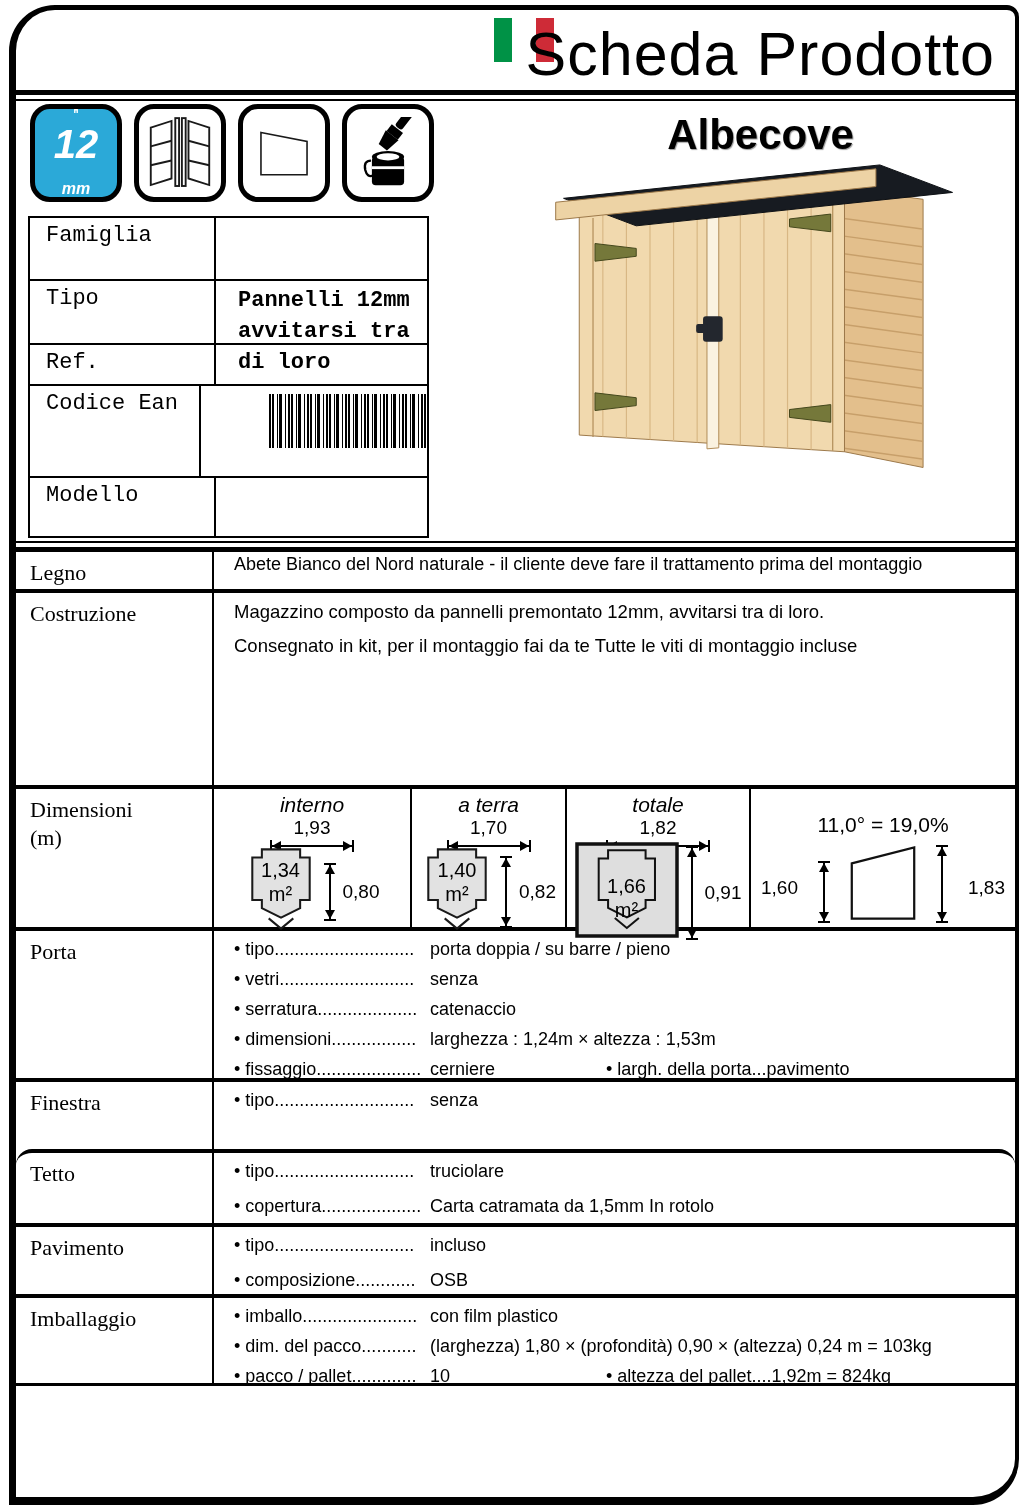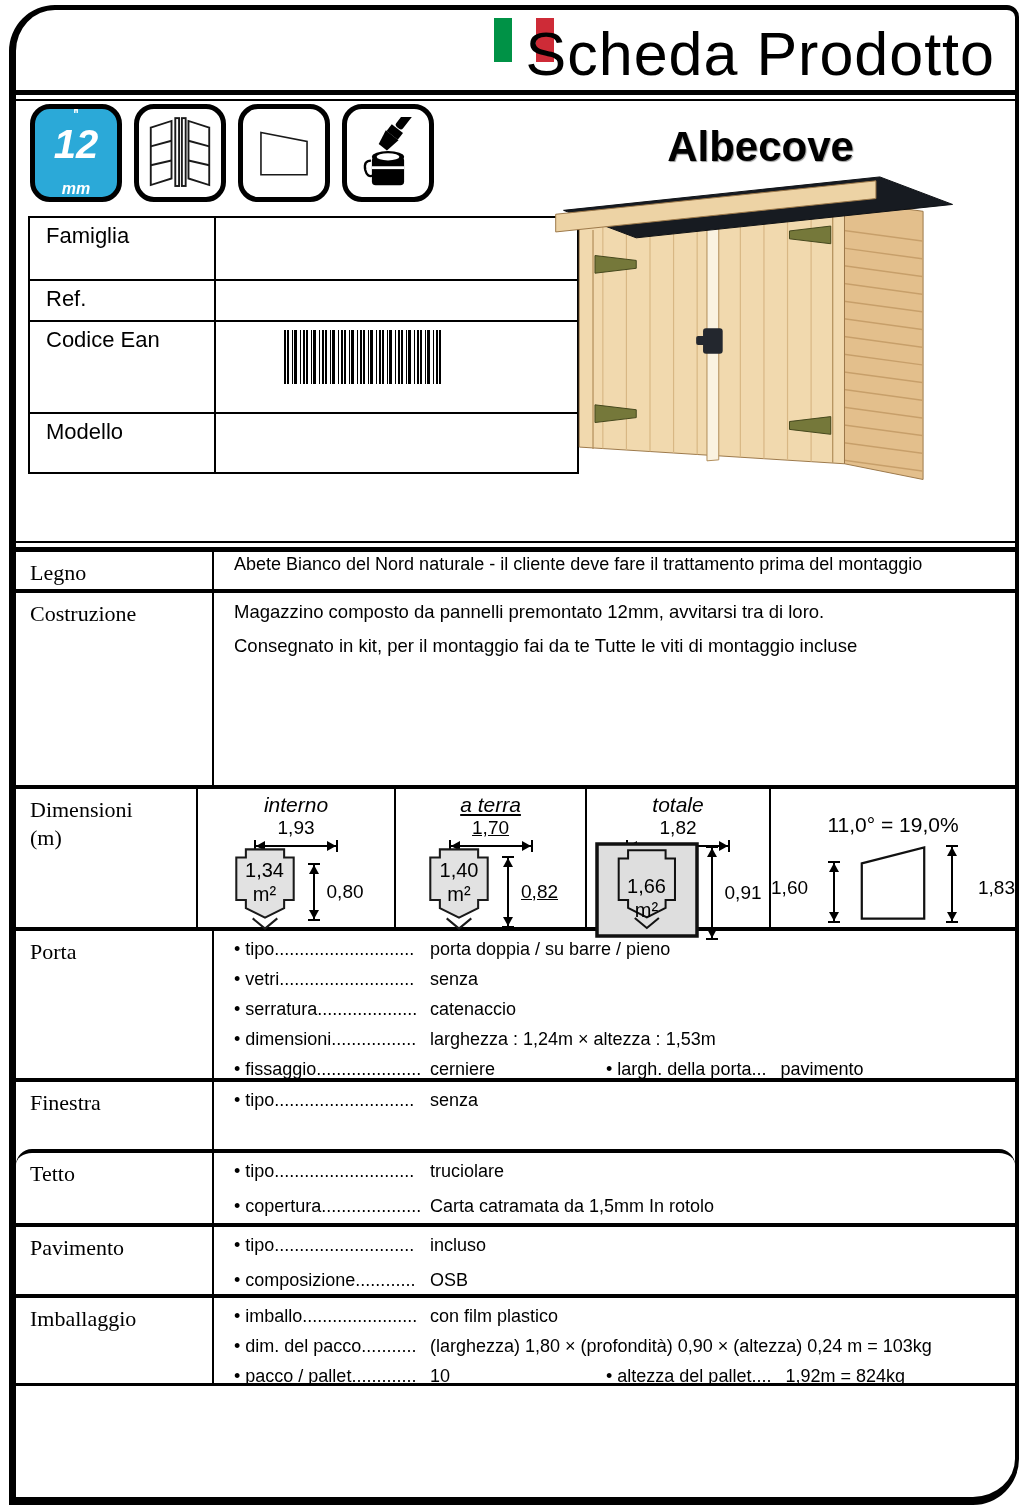--- a/index.html
+++ b/index.html
@@ -17,54 +17,54 @@
   
   .block-a{display:flex;height:440px;border-bottom:2px solid #000;}
   .col-left{width:490px;}
   .col-right{flex:1;display:flex;flex-direction:column;align-items:center;}
   .icons-row{display:flex;gap:12px;margin:3px 0 0 14px;height:100px;}
   .tile{width:92px;height:98px;border:5px solid #000;border-radius:20px;background:#fff;
         display:flex;align-items:center;justify-content:center;box-sizing:border-box;}
   .tile.cyan{display:flex;flex-direction:column;align-items:center;justify-content:flex-start;color:#fff;}
   .t12{font-size:40px;font-weight:bold;font-style:italic;line-height:0.8;margin-top:-6px;}
   .tmm{font-size:16px;font-weight:bold;font-style:italic;line-height:1;}
-  .info-table{margin:12px 0 0 12px;width:551px;border:2px solid #000;box-sizing:border-box;}
+  .info-table{margin:12px 0 0 12px;width:401px;border:2px solid #000;box-sizing:border-box;font-family:Liberation Mono, monospace;}
   .irow{display:flex;box-sizing:border-box;}
   .irow + .irow{border-top:2px solid #000;}
   .ilabel{width:184px;box-sizing:border-box;padding:5px 0 0 16px;font-size:22px;}
   .ival{flex:1;border-left:2px solid #000;box-sizing:border-box;padding:4px 0 0 22px;}
   .r1{height:61px;} .r2{height:64px;} .r3{height:41px;} .r4{height:92px;} .r5{height:60px;}
   .tipo-val{font-size:22px;font-weight:bold;line-height:31px;}
   .barcode{width:158px;height:54px;margin:4px 0 0 46px;
     background:repeating-linear-gradient(90deg,#000 0 2px,#fff 2px 3px,#000 3px 5px,#fff 5px 8px,#000 8px 9px,#fff 9px 10px,#000 10px 13px,#fff 13px 16px,#000 16px 17px,#fff 17px 19px);}
-  .albecove{margin-top:22px;font-size:42px;font-weight:bold;text-shadow:1px 1px 1px #999;}
+  .albecove{margin-top:10px;font-size:42px;font-weight:bold;text-shadow:1px 1px 1px #999;}
   .shed-wrap{margin-top:2px;}
   
   .sec{display:flex;border-top:4px solid #000;box-sizing:border-box;}
   .sec.first{margin-top:4px;border-top-width:5px;}
   .sec.last{border-bottom:3px solid #000;}
   .sec-label{width:196px;box-sizing:border-box;padding:7px 0 0 14px;font-size:22px;line-height:28px;font-family:Liberation Serif, serif;}
   .sec-body{flex:1;border-left:2px solid #000;box-sizing:border-box;padding:8px 0 0 20px;font-size:18px;}
   .h-legno{height:42px;} .h-costr{height:196px;} .h-dims{height:142px;} .h-porta{height:151px;}
   .h-fin{height:71px;} .h-tetto{height:74px;border-radius:16px;} .h-pav{height:71px;} .h-imb{height:92px;}
   .costr-line{margin-bottom:12px;font-size:18.5px;}
   .legno-val{font-size:18px;padding-top:2px;}
   
   .spec-row{display:flex;margin-bottom:9px;line-height:21px;white-space:nowrap;}
   .spec-row.sp{margin-bottom:14px;}
   .spec-label{width:196px;overflow:hidden;}
   .spec-label::before{content:"• ";}
-  .spec-label.l2{width:auto;margin-right:14px;}
+  .spec-label.l2{width:auto;}
   .spec-value{margin-right:8px;}
   .spec-value.fixed{width:168px;}
   
   .dims-body{display:flex;padding:0;}
   .dim-col{box-sizing:border-box;display:flex;flex-direction:column;align-items:center;}
   .dim-col + .dim-col{border-left:2px solid #000;}
-  .dc1{width:196px;} .dc2{width:191px;text-decoration:underline;} .dc3{width:184px;} .dc4{flex:1;}
+  .dc1{width:196px;} .dc2{width:155px;} .dc3{width:184px;} .dc4{flex:1;}
   .dim-title{font-style:italic;font-size:21px;margin-top:4px;line-height:24px;}
   .dim-num{font-size:19px;line-height:22px;}
   .dim-h{font-size:19px;}
   .harrow{position:relative;width:84px;height:12px;margin-top:1px;}
   .harrow .ln{position:absolute;left:2px;right:2px;top:5px;height:2px;background:#000;}
   .harrow .tk{position:absolute;top:0;width:2px;height:12px;background:#000;}
   .harrow .tk.l{left:0;} .harrow .tk.r{right:0;}
   .harrow .ah{position:absolute;top:1px;width:0;height:0;border:5px solid transparent;}
   .harrow .ah.l{left:2px;border-right:9px solid #000;border-left:0;}
   .harrow .ah.r{right:2px;border-left:9px solid #000;border-right:0;}
@@ -143,20 +143,27 @@
             <ellipse cx="30" cy="42" rx="12" ry="3.8" fill="#fff"></ellipse>
             <rect x="13" y="52" width="34" height="3" fill="#fff"></rect>
           </svg>
         </div>
       </div>
 
       <div class="info-table">
         <div class="irow r1">
           <div class="ilabel">Famiglia</div>
           <div class="ival"></div>
+        </div>
+        <div class="irow r2">
+          <div class="ilabel">Tipo</div>
+          <div class="ival tipo-val">
+            <div>Pannelli 12mm</div>
+            <div>avvitarsi tra di loro</div>
+          </div>
         </div>
         <div class="irow r3">
           <div class="ilabel">Ref.</div>
           <div class="ival"></div>
         </div>
         <div class="irow r4">
           <div class="ilabel">Codice Ean</div>
           <div class="ival">
             <div class="barcode"></div>
           </div>

